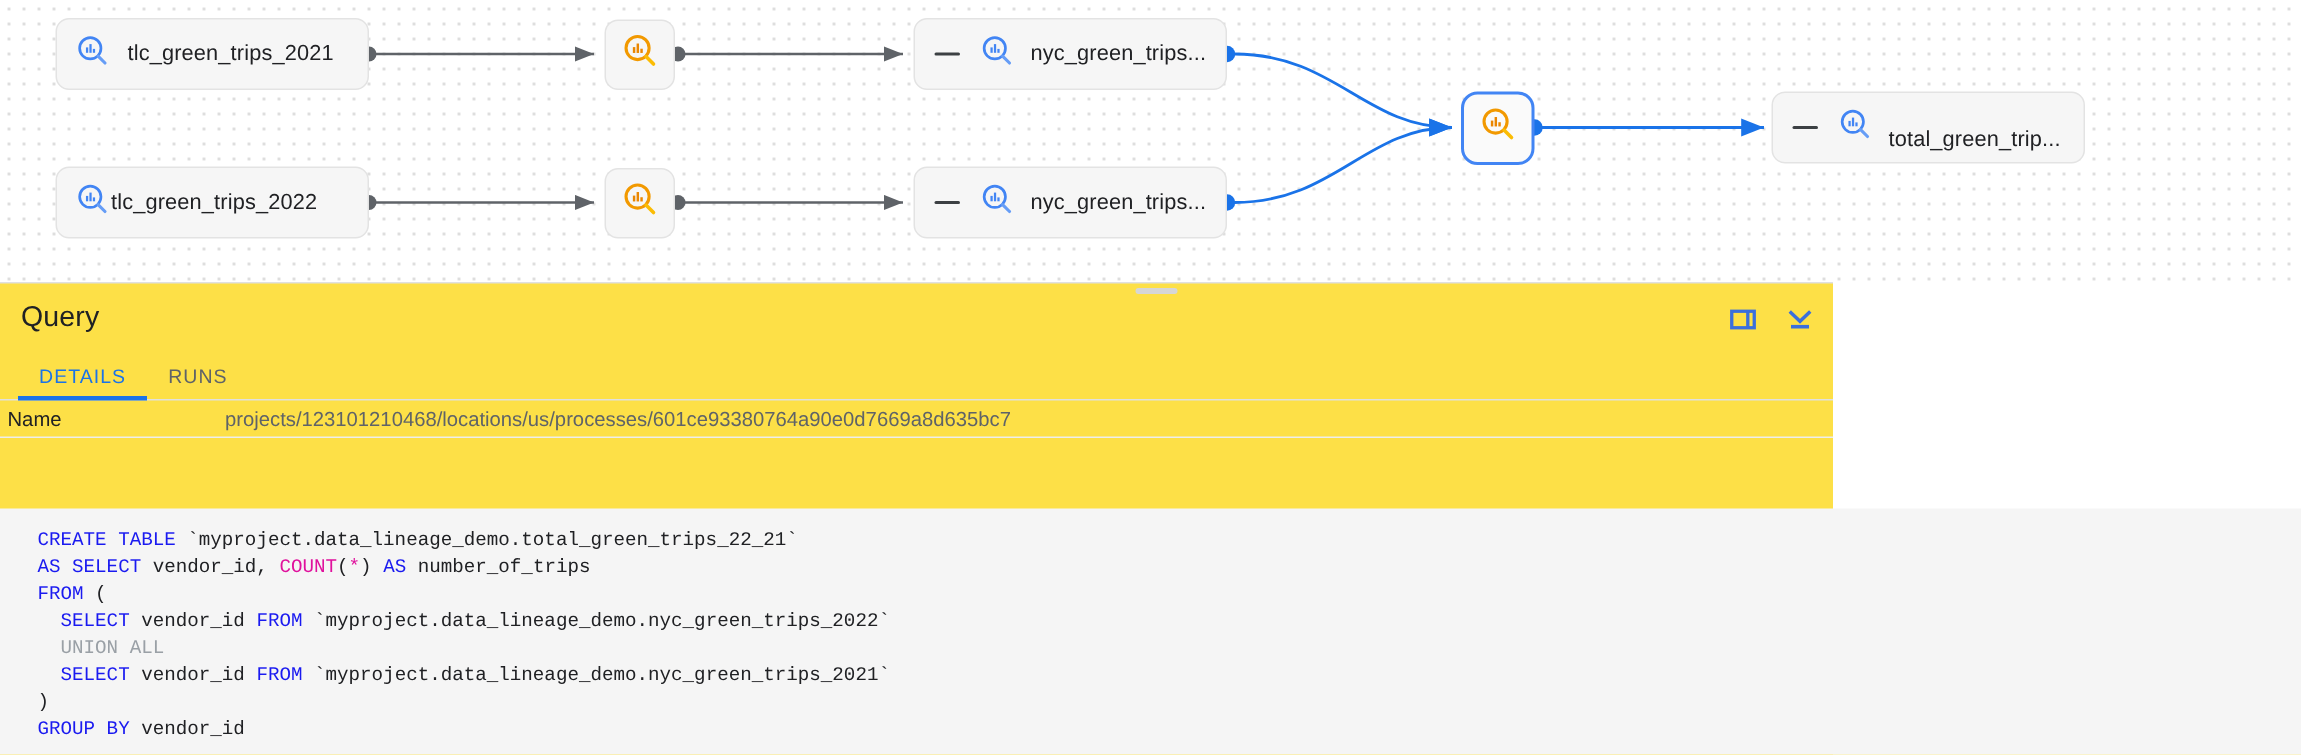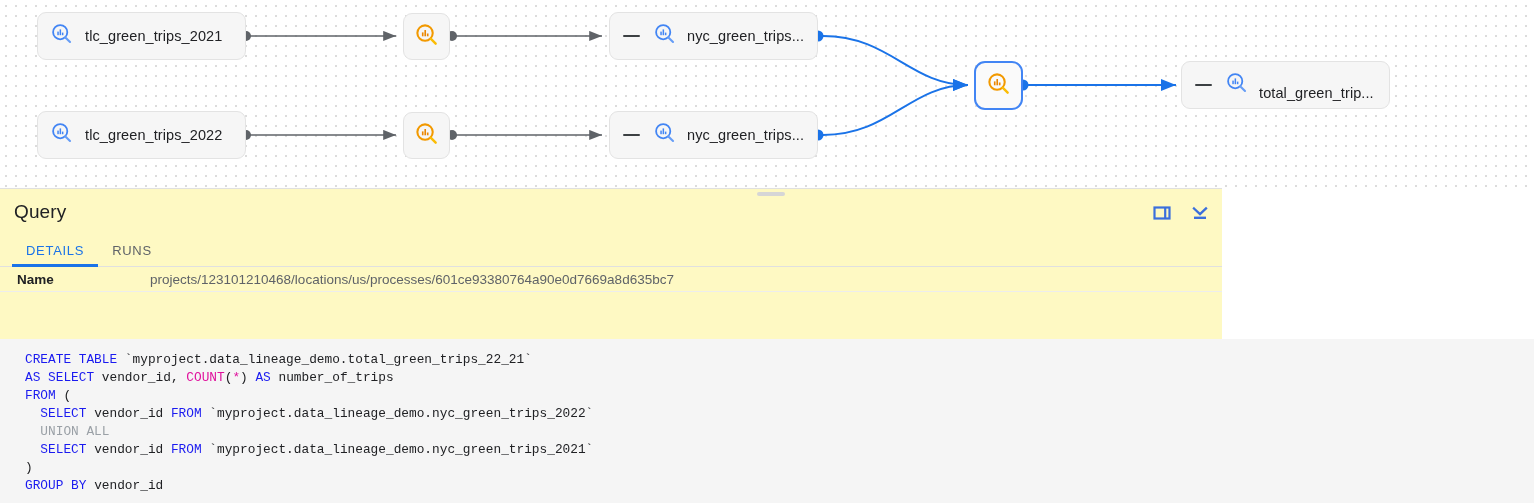--- a/index.html
+++ b/index.html
@@ -58,21 +58,21 @@
     border:2px solid #4285f4;
     border-radius:11px;
   }
 
   
   .mg{flex:0 0 auto;display:block;}
 
   
   .panel{
     position:absolute;left:0;top:188px;width:1222px;height:315px;
-    background:#fef9c3;
+    background:#fde047;
     border-top:1px solid #e0e0e0;
   }
   .drag-handle{
     position:absolute;left:757px;top:3px;width:28px;height:4px;
     background:#d6d6d6;border-radius:3px;
   }
   .panel-head{
     position:relative;height:47px;display:flex;align-items:center;
   }
   .panel-title{
@@ -101,22 +101,22 @@
     content:"";position:absolute;left:0;right:0;bottom:-1px;height:3px;background:#1a73e8;
   }
 
   
   .drow{
     display:flex;align-items:center;height:24px;
     border-bottom:1px solid #ededed;
     font-size:13.5px;
   }
   .drow .k{
-    width:150px;padding-left:17px;box-sizing:border-box;
-    font-weight:bold;color:#202124;
+    width:150px;padding-left:5px;box-sizing:border-box;
+    font-weight:normal;color:#202124;
   }
   .drow .v{color:#5f6368;}
 
   
   .sqlwrap{
     position:absolute;left:0;top:150px;width:1534px;height:165px;
     background:#f5f5f5;
     box-sizing:border-box;
     padding:12px 0 0 25px;
     overflow:hidden;
@@ -183,21 +183,21 @@
     <div class="tnode" style="left:37px;top:111px;width:209px;">
       <span class="mg" style="margin-left:12px;">
         <svg width="24" height="24" viewBox="0 0 24 24">
           <circle cx="10.2" cy="10.2" r="7.1" fill="none" stroke="#4285f4" stroke-width="1.8"></circle>
           <rect x="7.3" y="9.6" width="1.5" height="3.6" fill="#4285f4"></rect>
           <rect x="9.6" y="7.4" width="1.5" height="5.8" fill="#4285f4"></rect>
           <rect x="11.9" y="10.6" width="1.5" height="2.6" fill="#4285f4"></rect>
           <line x1="15.4" y1="15.4" x2="20" y2="20" stroke="#669df6" stroke-width="2.1" stroke-linecap="round"></line>
         </svg>
       </span>
-      <span class="nlabel" style="margin-left:11px;">tlc_green_trips_2022</span>
+      <span class="nlabel" style="">tlc_green_trips_2022</span>
     </div>
 
     <div class="pnode" style="left:403px;top:13px;">
       <span class="mg">
         <svg width="26" height="26" viewBox="0 0 24 24">
           <circle cx="10.2" cy="10.2" r="7.1" fill="none" stroke="#f29900" stroke-width="1.9"></circle>
           <rect x="7.3" y="9.6" width="1.5" height="3.6" fill="#ea8600"></rect>
           <rect x="9.6" y="7.4" width="1.5" height="5.8" fill="#ea8600"></rect>
           <rect x="11.9" y="10.6" width="1.5" height="2.6" fill="#ea8600"></rect>
           <line x1="15.4" y1="15.4" x2="20" y2="20" stroke="#fbbc04" stroke-width="2.2" stroke-linecap="round"></line>

